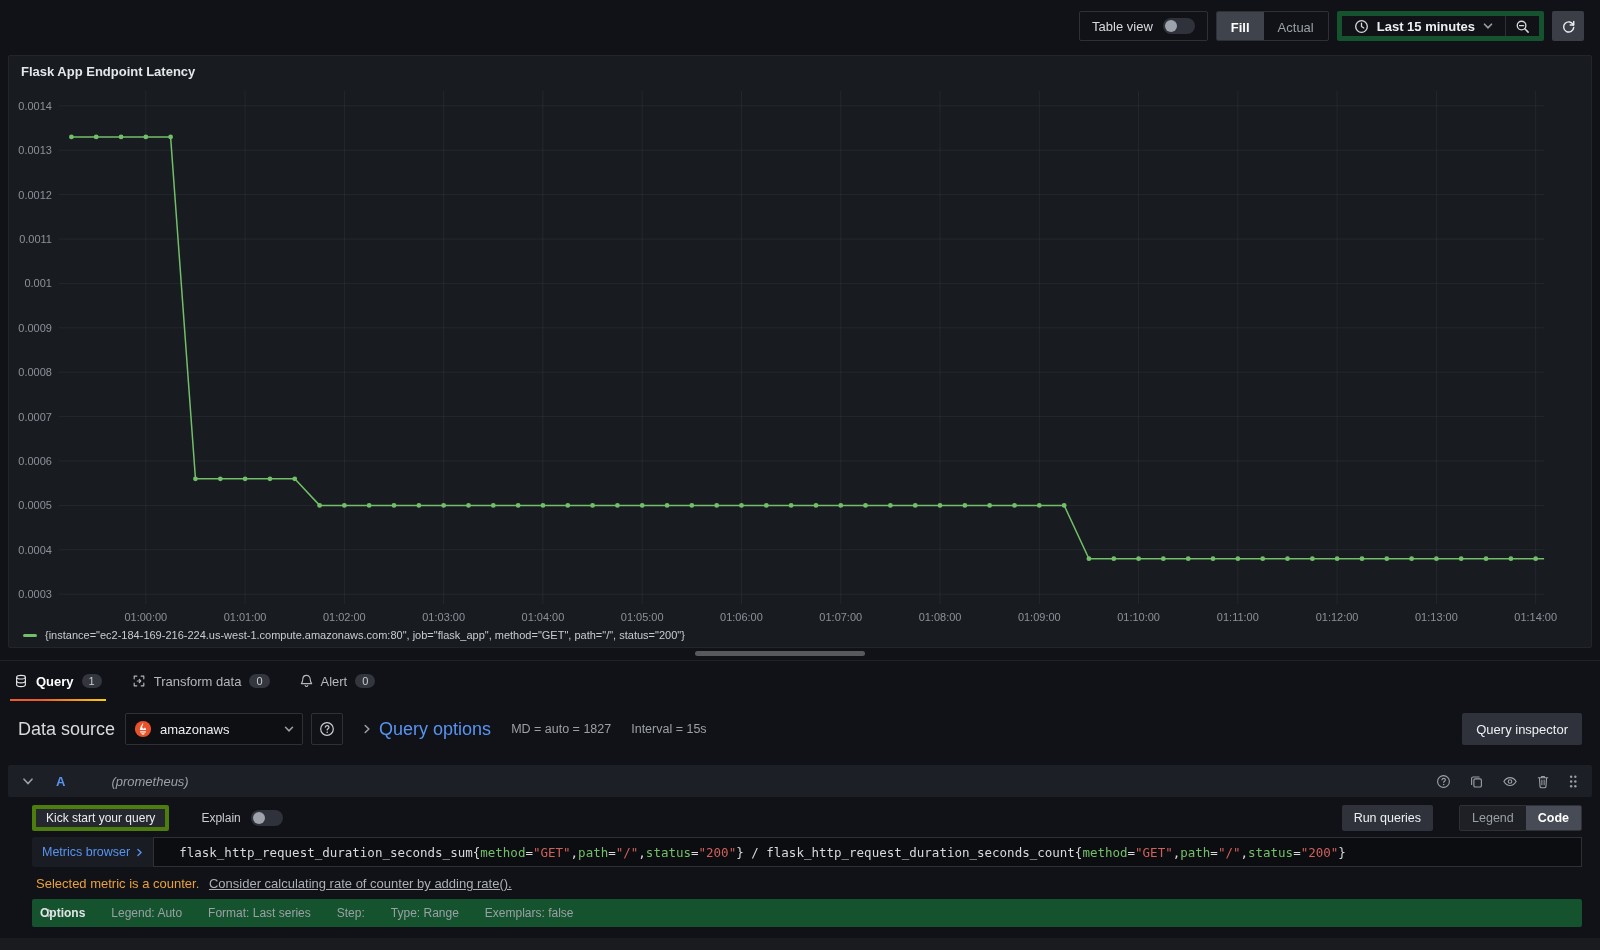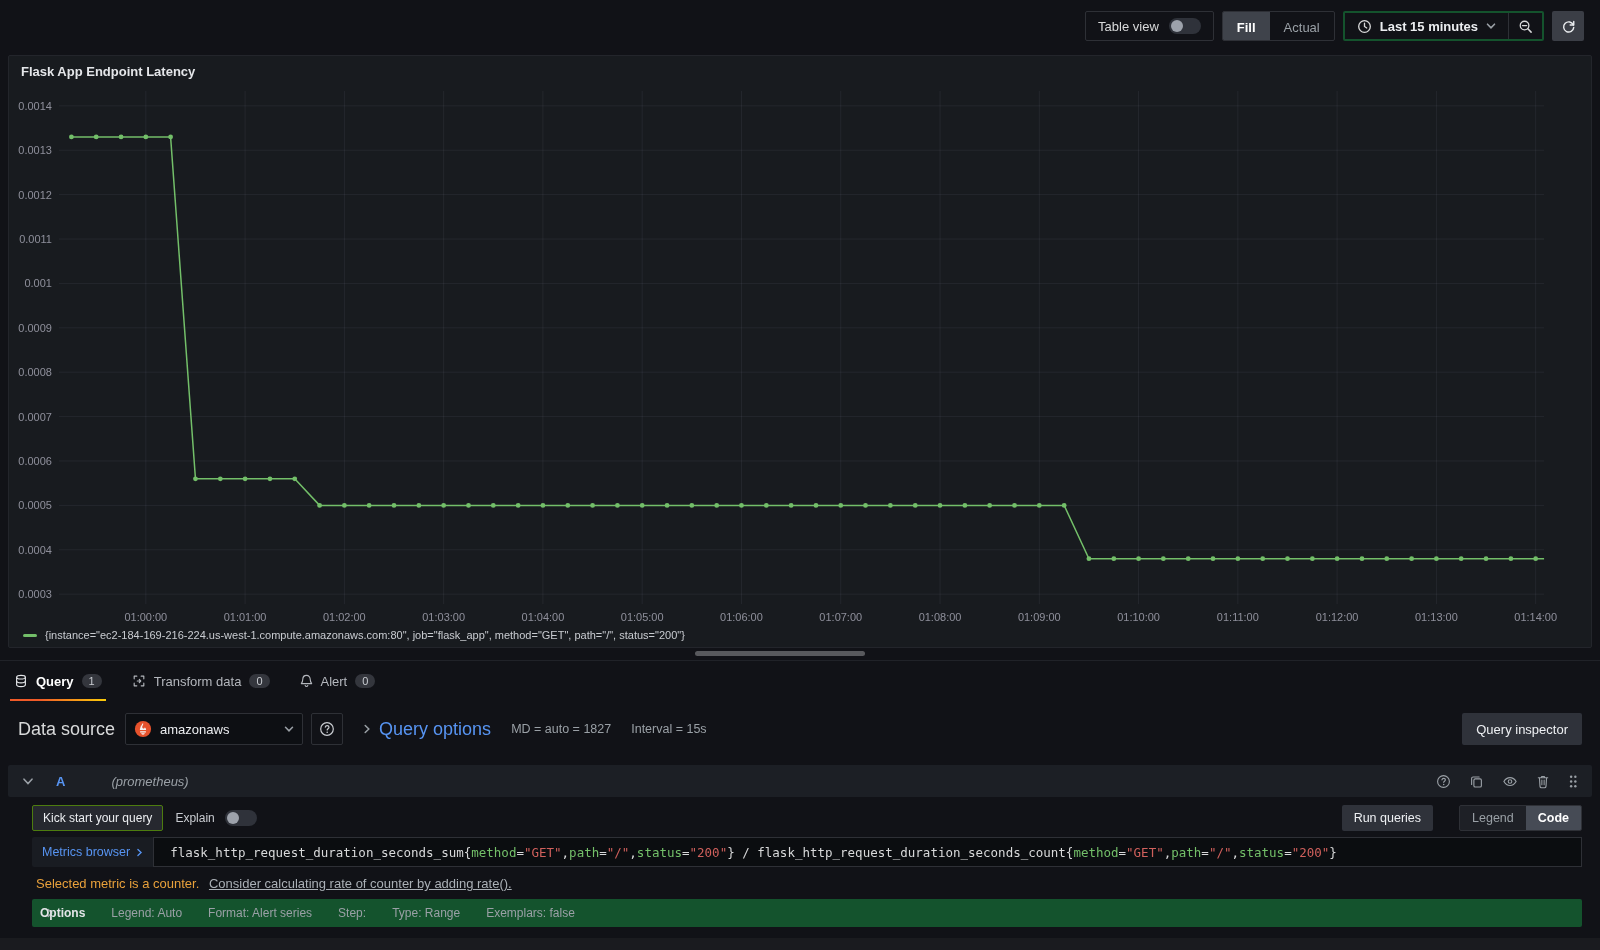--- a/index.html
+++ b/index.html
@@ -14,21 +14,21 @@
 
   
   .topbar { height:52px; display:flex; align-items:center; justify-content:flex-end; gap:8px; padding:0 16px 0 0; }
   .tv-group { display:flex; align-items:center; gap:10px; height:30px; padding:0 12px; border:1px solid #2e3036; border-radius:2px; }
   .tv-label { font-size:13px; color:#d8d9da; }
   .switch { width:32px; height:16px; border-radius:8px; background:#2f323a; position:relative; cursor:pointer; flex:0 0 auto; }
   .switch::after { content:""; position:absolute; left:2px; top:2px; width:12px; height:12px; border-radius:50%; background:#9da2ab; }
   .seg-group { display:flex; height:30px; border:1px solid #2e3036; border-radius:2px; overflow:hidden; }
   .seg { display:flex; align-items:center; padding:15px 14px; font-size:13px; color:#9aa0a6; cursor:pointer; }
   .seg.active { background:#3f434b; color:#ffffff; font-weight:700; }
-  .time-group { display:flex; height:30px; border:2px solid #14532d; border-radius:2px; overflow:hidden; }
+  .time-group { display:flex; height:30px; border:5px solid #14532d; border-radius:2px; overflow:hidden; }
   .time-main { display:flex; align-items:center; gap:8px; padding:0 12px; font-size:13px; font-weight:700; color:#eceef1; cursor:pointer; }
   .time-zoom { width:34px; display:flex; align-items:center; justify-content:center; border-left:1px solid #2e3036; cursor:pointer; }
   .refresh-btn { width:32px; height:30px; background:#3b3e46; border-radius:2px; display:flex; align-items:center; justify-content:center; cursor:pointer; }
 
   
   .panel { position:relative; margin:3px 8px 0; height:593px; background:#181b1f; border:1px solid #23252b; border-radius:2px; }
   .panel-title { position:absolute; top:8px; left:12px; font-size:13px; font-weight:700; color:#e4e6e9; z-index:2; }
   #chart-svg { position:absolute; left:0; top:0; width:100%; height:100%; font-family:"Liberation Sans",sans-serif; }
   .legend { position:absolute; left:14px; bottom:6px; display:flex; align-items:center; gap:8px; z-index:2; cursor:pointer; }
   .legend-marker { width:14px; height:3px; border-radius:2px; background:#73bf69; }
@@ -65,33 +65,33 @@
   
   .querycard { margin:16px 8px 0; }
   .qheader { height:32px; background:#1c1f25; border-radius:2px; display:flex; align-items:center; padding:0 14px; }
   .refid { color:#5794f2; font-weight:700; font-size:13px; margin-left:22px; }
   .dshint { margin-left:46px; font-style:italic; color:#9aa0a6; font-size:13px; }
   .qicons { display:flex; align-items:center; gap:18px; }
   .qicons > * { cursor:pointer; }
 
   .qbody { padding:8px 10px 0 24px; }
   .kickrow { display:flex; align-items:center; }
-  .btn-sec { height:26px; padding:0 10px; background:#26282f; border:1px solid #4d7c0f; border-radius:2px;
+  .btn-sec { height:26px; padding:0 10px; background:#26282f; border:4px solid #4d7c0f; border-radius:2px;
     font-size:12px; color:#eceef1; display:flex; align-items:center; cursor:pointer; }
-  .explain { margin-left:12px; display:flex; align-items:center; gap:10px; font-size:12px; color:#c9ccd1; }
+  .explain { margin-left:32px; display:flex; align-items:center; gap:10px; font-size:12px; color:#c9ccd1; }
   .run-btn { height:26px; padding:0 12px; background:#2f323a; border-radius:2px; font-size:12.5px; font-weight:500;
     color:#eef0f3; display:flex; align-items:center; cursor:pointer; }
   .bc-group { margin-left:26px; display:flex; height:26px; background:#1e2026; border:1px solid #2e3036; border-radius:2px; overflow:hidden; font-size:12.5px; }
   .bc { padding:0 12px; display:flex; align-items:center; color:#9aa0a6; cursor:pointer; }
   .bc.active { background:#464b55; color:#ffffff; font-weight:700; }
 
   .promqlrow { display:flex; margin-top:6px; height:30px; }
   .mb-btn { display:flex; align-items:center; gap:6px; background:#191c22; padding:0 10px; font-size:12.5px; font-weight:500;
     color:#5794f2; border-radius:2px 0 0 2px; cursor:pointer; white-space:nowrap; }
-  .promql-input { flex:1; background:#0b0d10; border:1px solid #2e3036; display:flex; align-items:center; padding:0 16px;
+  .promql-input { flex:1; background:#0b0d10; border:1px solid #2e3036; display:flex; align-items:center; padding:0 25px;
     font-family:"DejaVu Sans Mono", monospace; font-size:12.5px; color:#d8d9da; white-space:pre; overflow:hidden; cursor:text; }
   .tok-plain { color:#d8d9da; }
   .tok-label { color:#73bf69; }
   .tok-string { color:#d0605c; }
 
   .warnrow { margin-top:9px; font-size:13px; padding-left:4px; }
   .warn-strong { color:#e9a13b; }
   .warn-link { color:#aab0b6; text-decoration:underline; margin-left:6px; cursor:pointer; }
 
   .optionsrow { margin-top:8px; height:28px; background:#14532d; border-radius:2px; display:flex; align-items:center;
@@ -413,21 +413,21 @@
     </div>
 
     <div class="optionsrow">
       <span class="lead">
         <svg class="ic chev" width="8" height="10" viewBox="0 0 8 10">
           <path d="M2.2 1.5 5.8 5 2.2 8.5" fill="none" stroke="#9aa0a6" stroke-width="1.5" stroke-linecap="round"></path>
         </svg>
         <span class="opt-label">Options</span>
       </span>
       <span class="opt-detail">Legend: Auto</span>
-      <span class="opt-detail">Format: Alert series</span>
+      <span class="opt-detail">Format: Last series</span>
       <span class="opt-detail">Step:</span>
       <span class="opt-detail">Type: Range</span>
       <span class="opt-detail">Exemplars: false</span>
     </div>
   </div>
 </div>
 
 <div class="bottomstrip"></div>
 
 </body></html>

